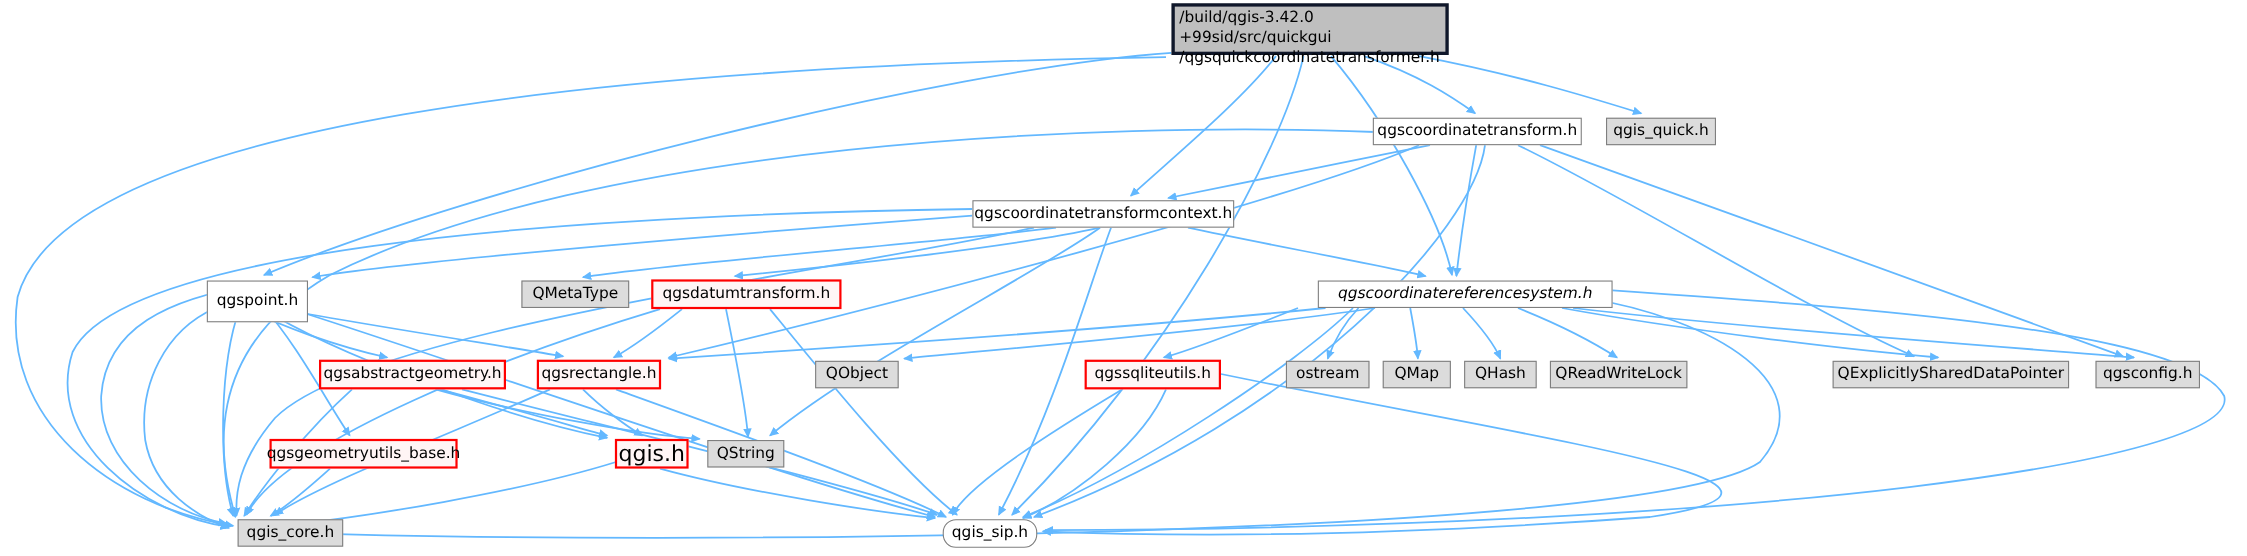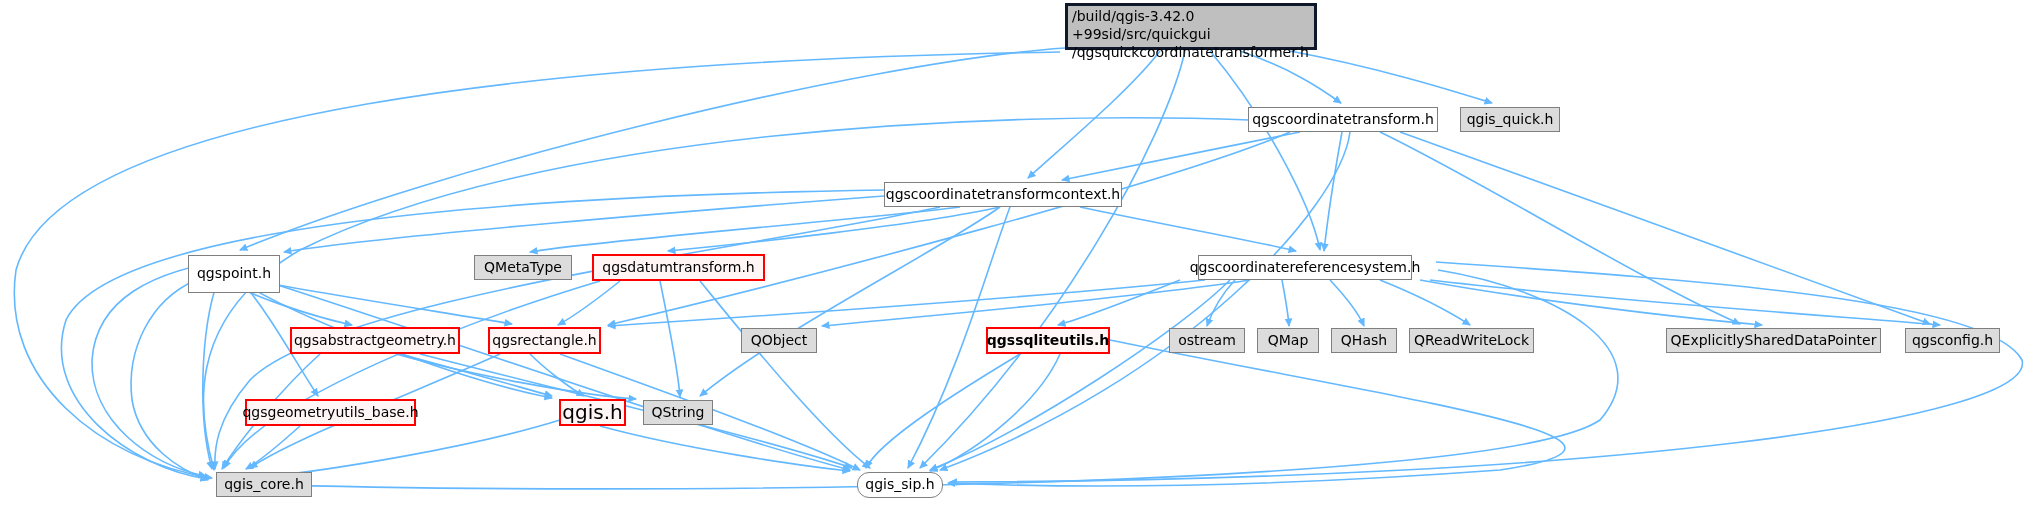--- a/index.html
+++ b/index.html
@@ -110,29 +110,29 @@
   <div class="node n-lgray" style="left:1460px;top:107px;width:100px;height:25px;font-size:14px;">qgis_quick.h</div>
 
   <div class="node n-white" style="left:884px;top:182px;width:238px;height:25px;font-size:14px;">qgscoordinatetransformcontext.h</div>
 
   <div class="node n-white" style="left:188px;top:255px;width:92px;height:38px;font-size:14px;">qgspoint.h</div>
 
   <div class="node n-lgray" style="left:474px;top:255px;width:98px;height:25px;font-size:14px;">QMetaType</div>
 
   <div class="node n-red" style="left:592px;top:254px;width:173px;height:27px;font-size:14px;">qgsdatumtransform.h</div>
 
-  <div class="node n-white" style="left:1198px;top:255px;width:214px;height:25px;font-size:14px;">qgscoordinatereferencesystem.h</div>
+  <div class="node n-white" style="left:1198px;top:255px;width:268px;height:25px;font-size:14px;font-style:italic;">qgscoordinatereferencesystem.h</div>
 
   <div class="node n-red" style="left:290px;top:327px;width:170px;height:27px;font-size:14px;">qgsabstractgeometry.h</div>
 
   <div class="node n-red" style="left:488px;top:327px;width:113px;height:27px;font-size:14px;">qgsrectangle.h</div>
 
   <div class="node n-lgray" style="left:741px;top:328px;width:76px;height:25px;font-size:14px;">QObject</div>
 
-  <div class="node n-red" style="left:986px;top:327px;width:124px;height:27px;font-size:14px;font-weight:bold;">qgssqliteutils.h</div>
+  <div class="node n-red" style="left:986px;top:327px;width:124px;height:27px;font-size:14px;">qgssqliteutils.h</div>
 
   <div class="node n-lgray" style="left:1169px;top:328px;width:76px;height:25px;font-size:14px;">ostream</div>
 
   <div class="node n-lgray" style="left:1257px;top:328px;width:62px;height:25px;font-size:14px;">QMap</div>
 
   <div class="node n-lgray" style="left:1331px;top:328px;width:66px;height:25px;font-size:14px;">QHash</div>
 
   <div class="node n-lgray" style="left:1409px;top:328px;width:125px;height:25px;font-size:14px;">QReadWriteLock</div>
 
   <div class="node n-lgray" style="left:1666px;top:328px;width:215px;height:25px;font-size:14px;">QExplicitlySharedDataPointer</div>

